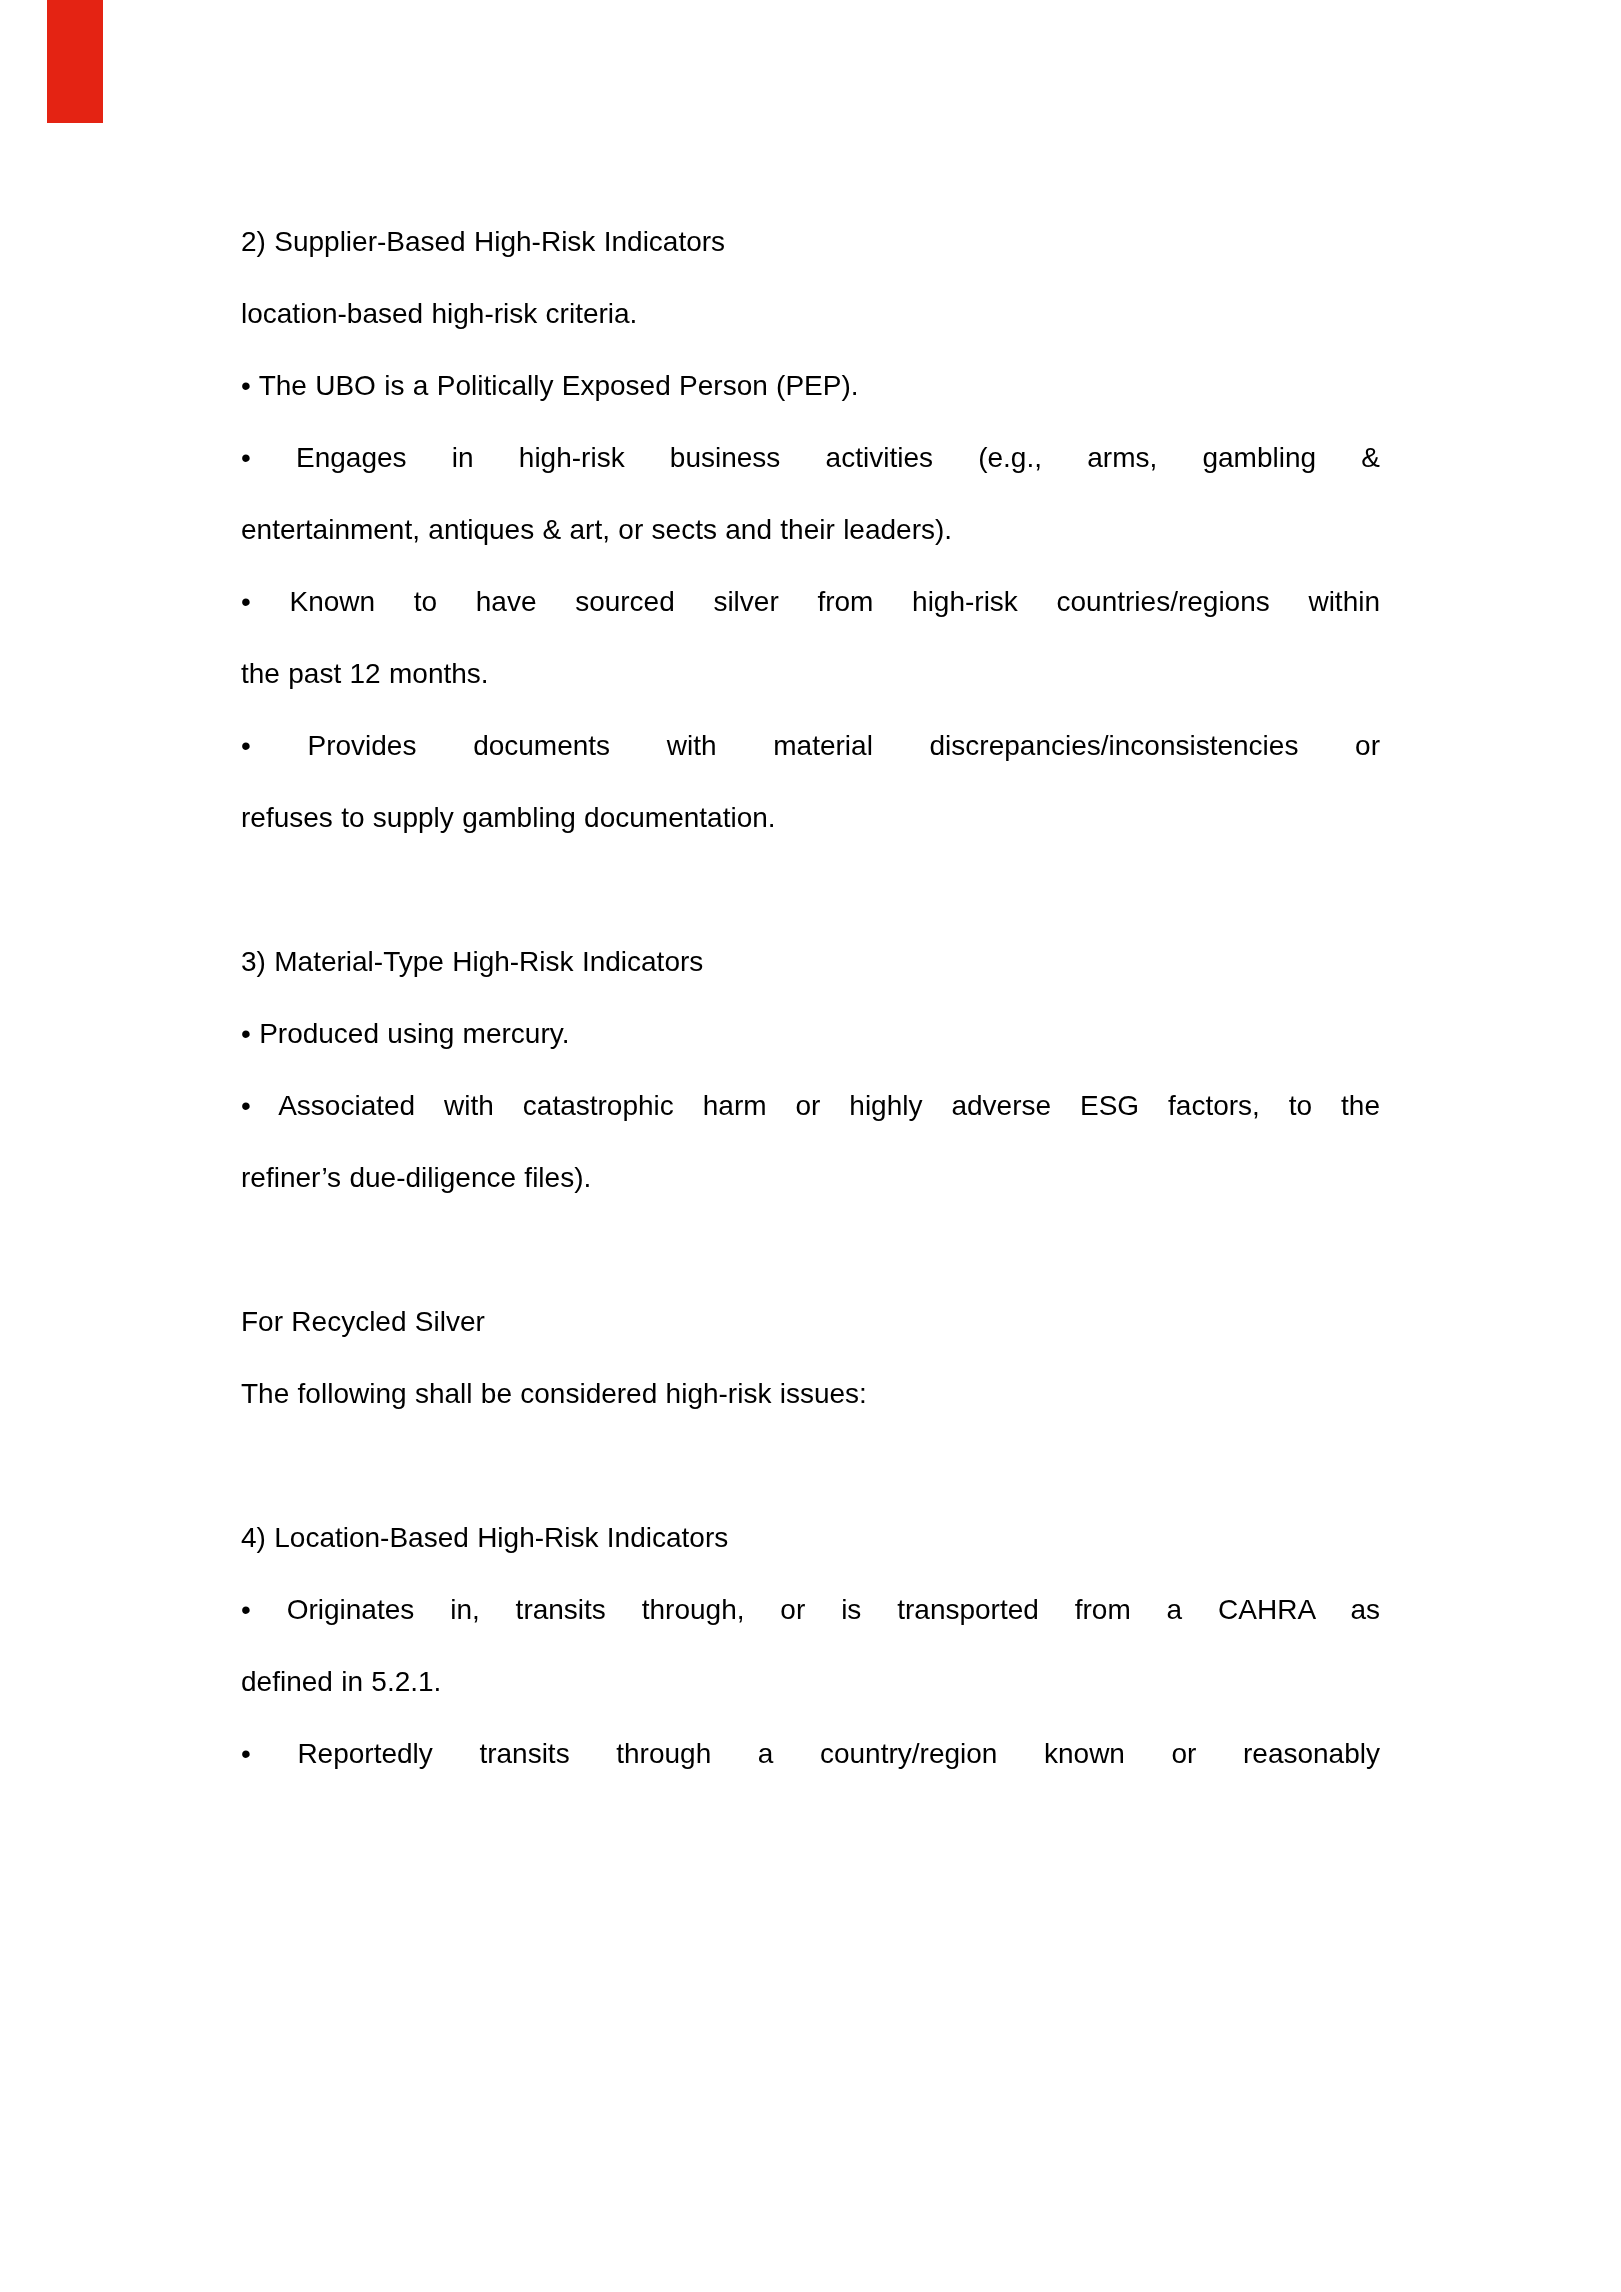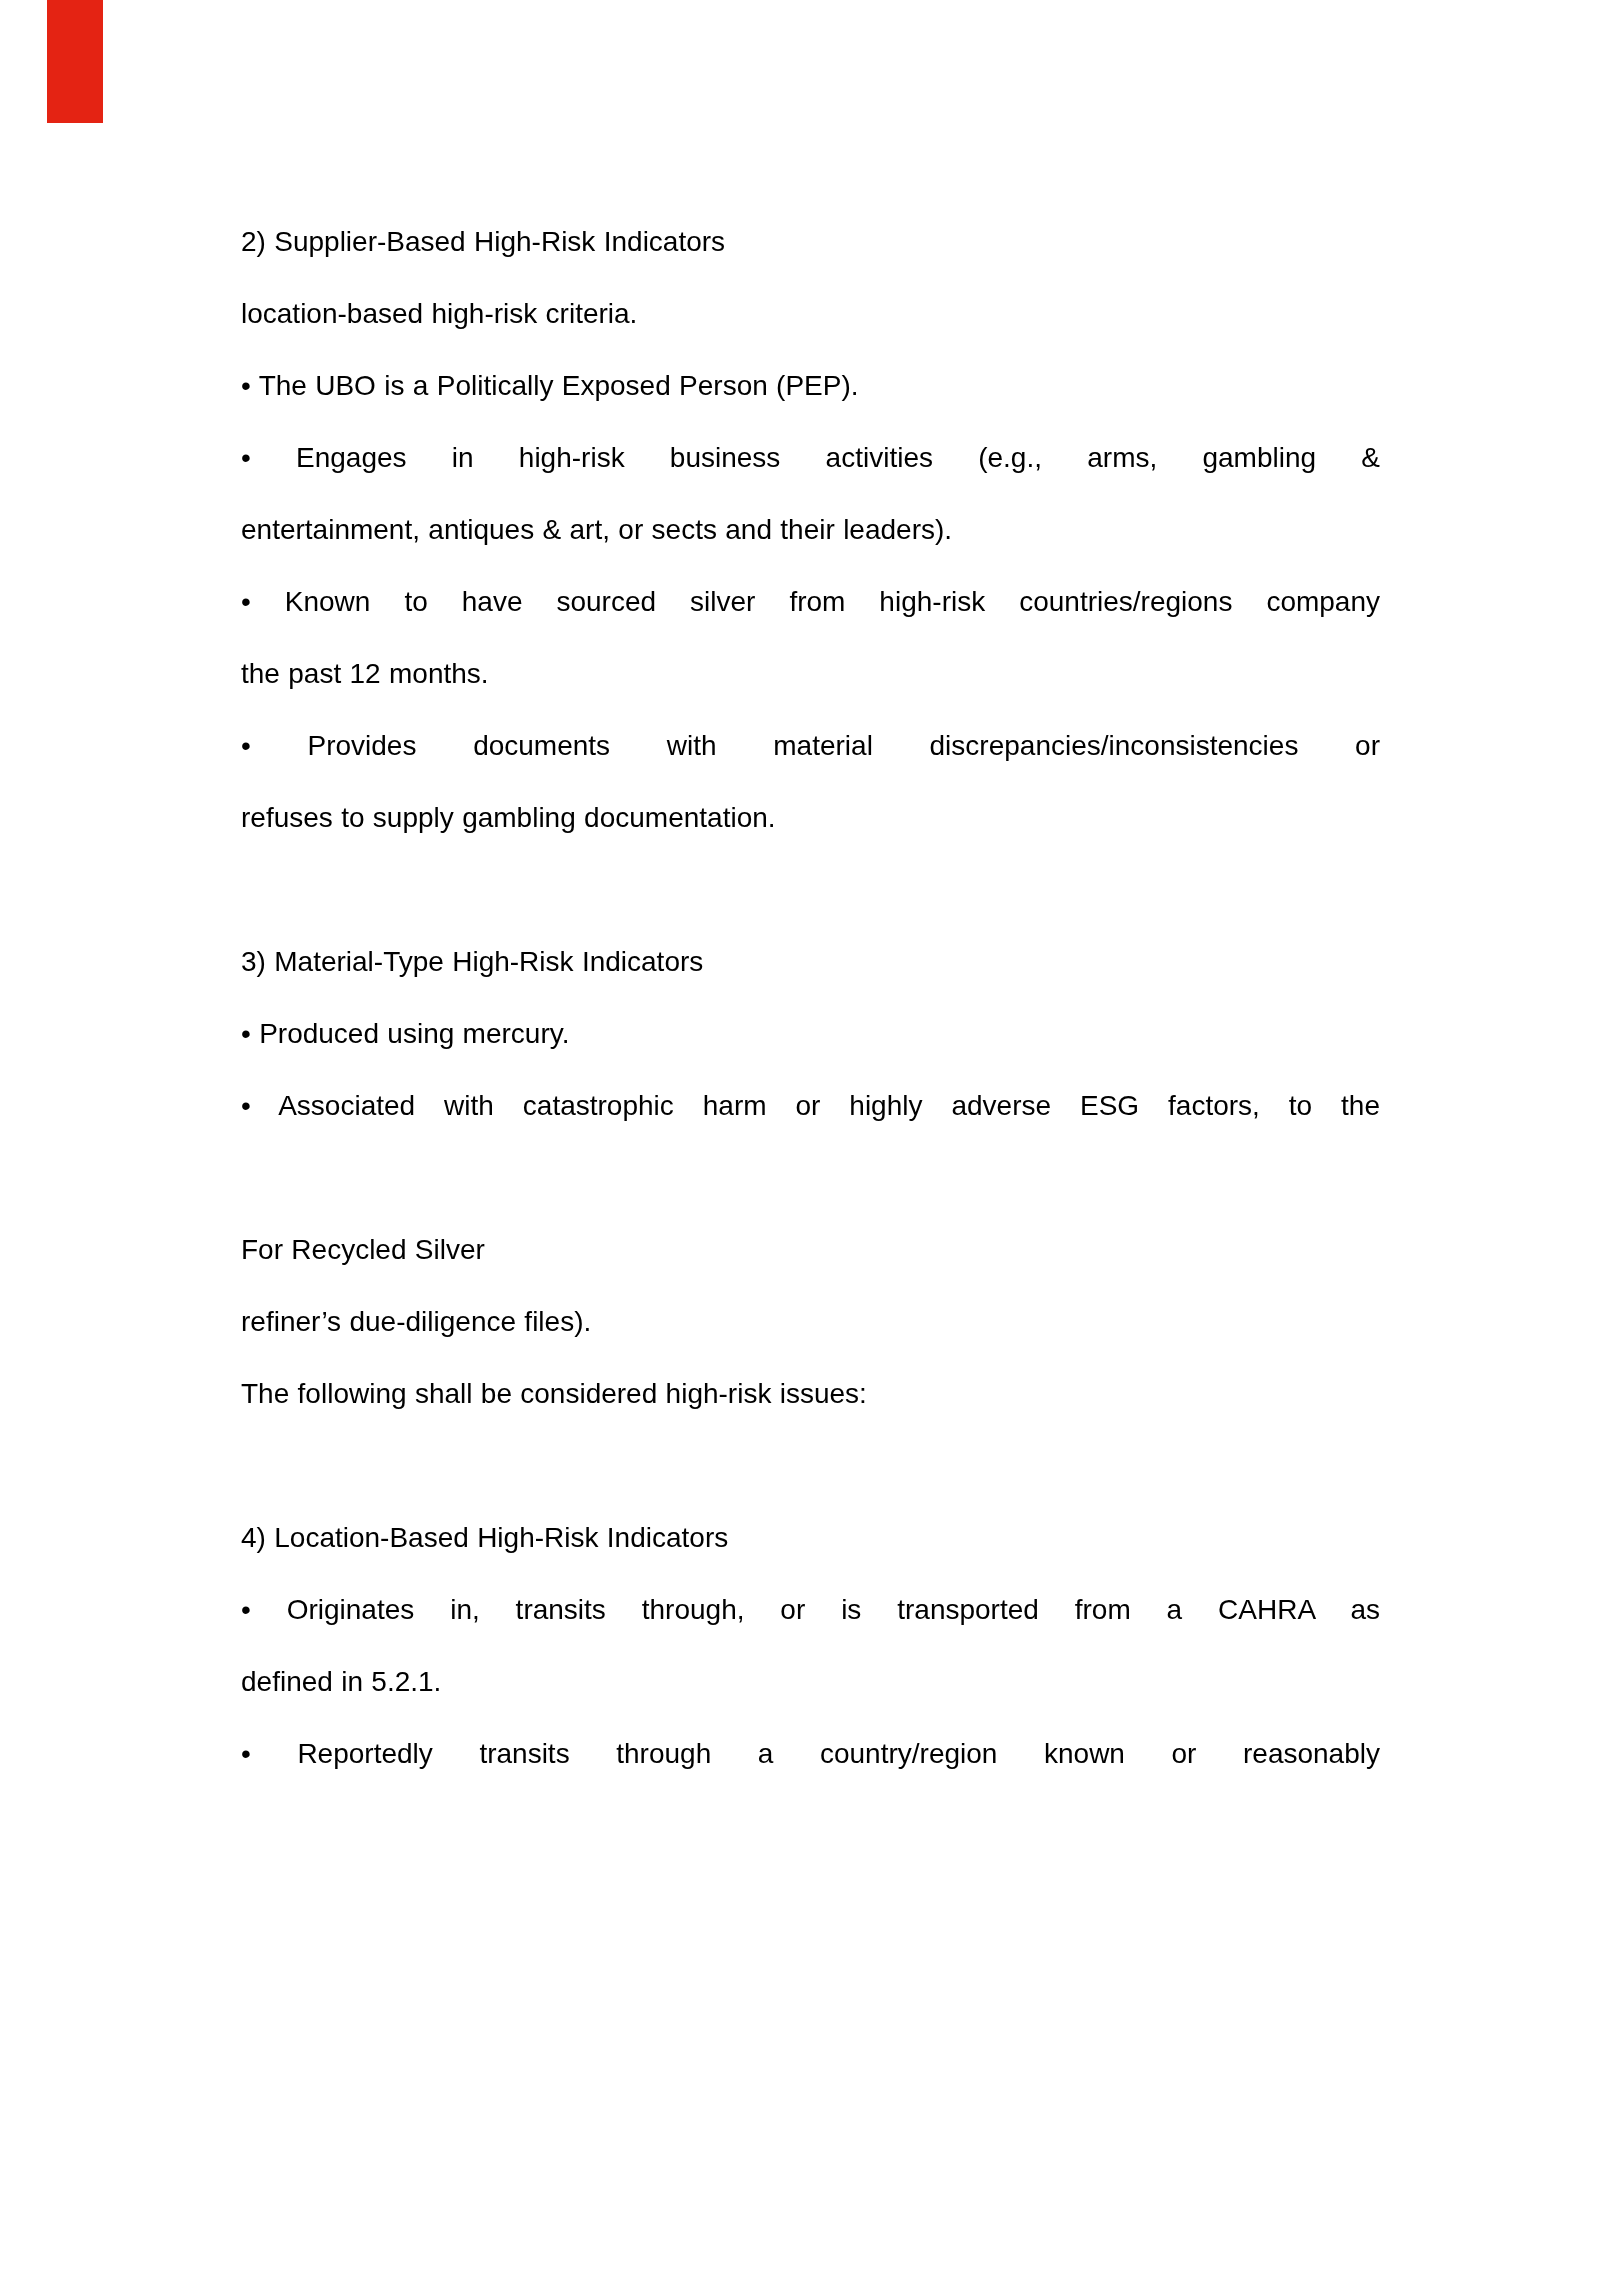--- a/index.html
+++ b/index.html
@@ -51,29 +51,29 @@
 <div class="page" style="background: rgb(255, 255, 255);">
 
   <div class="corner-mark" style="background: rgb(228, 35, 19);"></div>
 
   <div class="doc-body" style="color: rgb(0, 0, 0);">
     <div class="ln">2) Supplier-Based High-Risk Indicators</div>
     <div class="ln">location-based high-risk criteria.</div>
     <div class="ln">• The UBO is a Politically Exposed Person (PEP).</div>
     <div class="ln j">• Engages in high-risk business activities (e.g., arms, gambling &amp;</div>
     <div class="ln">entertainment, antiques &amp; art, or sects and their leaders).</div>
-    <div class="ln j">• Known to have sourced silver from high-risk countries/regions company</div>
+    <div class="ln j">• Known to have sourced silver from high-risk countries/regions within</div>
     <div class="ln">the past 12 months.</div>
     <div class="ln j">• Provides documents with material discrepancies/inconsistencies or</div>
     <div class="ln">refuses to supply gambling documentation.</div>
     <div class="ln gap">3) Material-Type High-Risk Indicators</div>
     <div class="ln">• Produced using mercury.</div>
     <div class="ln j">• Associated with catastrophic harm or highly adverse ESG factors, to the</div>
+    <div class="ln">refiner’s due-diligence files).</div>
     <div class="ln gap">For Recycled Silver</div>
-    <div class="ln">refiner’s due-diligence files).</div>
     <div class="ln">The following shall be considered high-risk issues:</div>
     <div class="ln gap">4) Location-Based High-Risk Indicators</div>
     <div class="ln j">• Originates in, transits through, or is transported from a CAHRA as</div>
     <div class="ln">defined in 5.2.1.</div>
     <div class="ln j">• Reportedly transits through a country/region known or reasonably</div>
   </div>
 
 </div>
 
 

